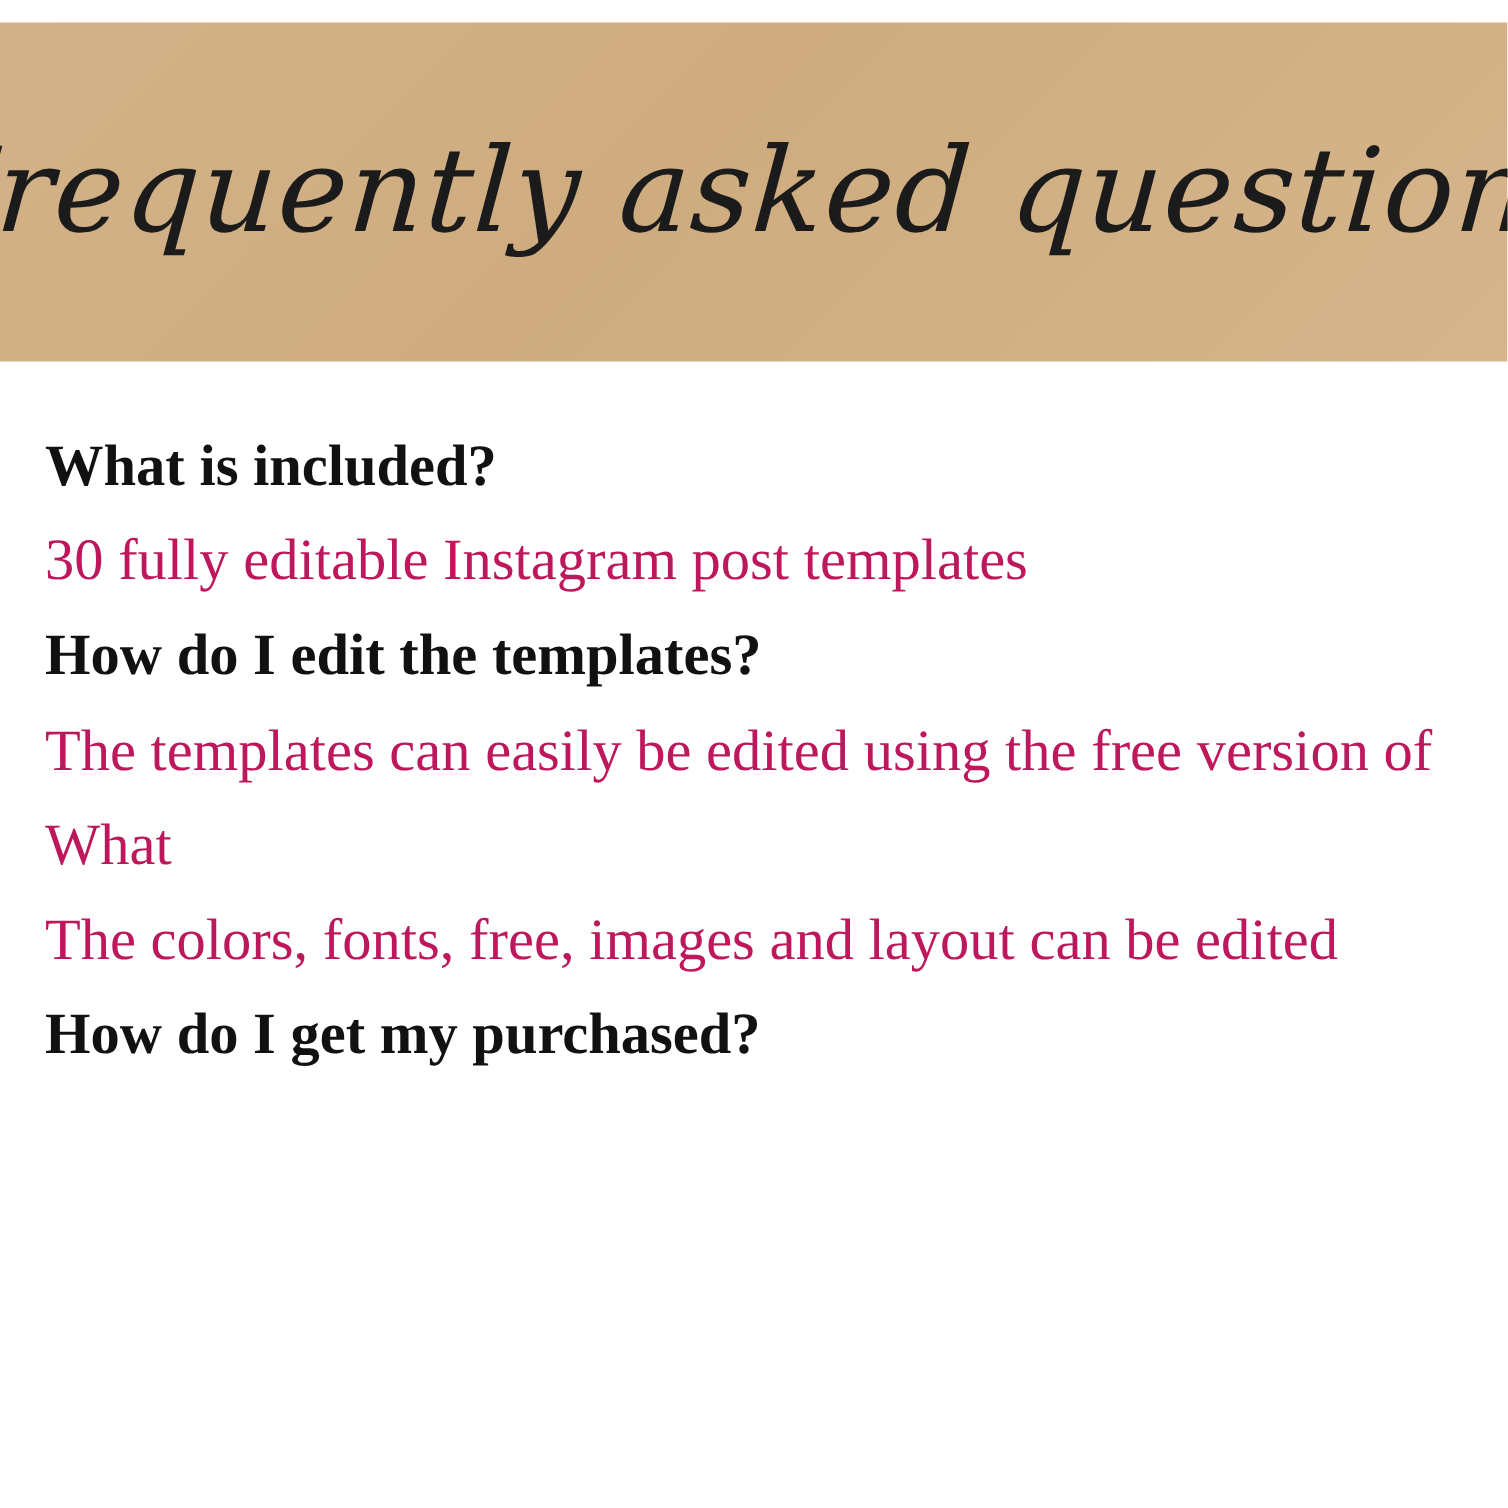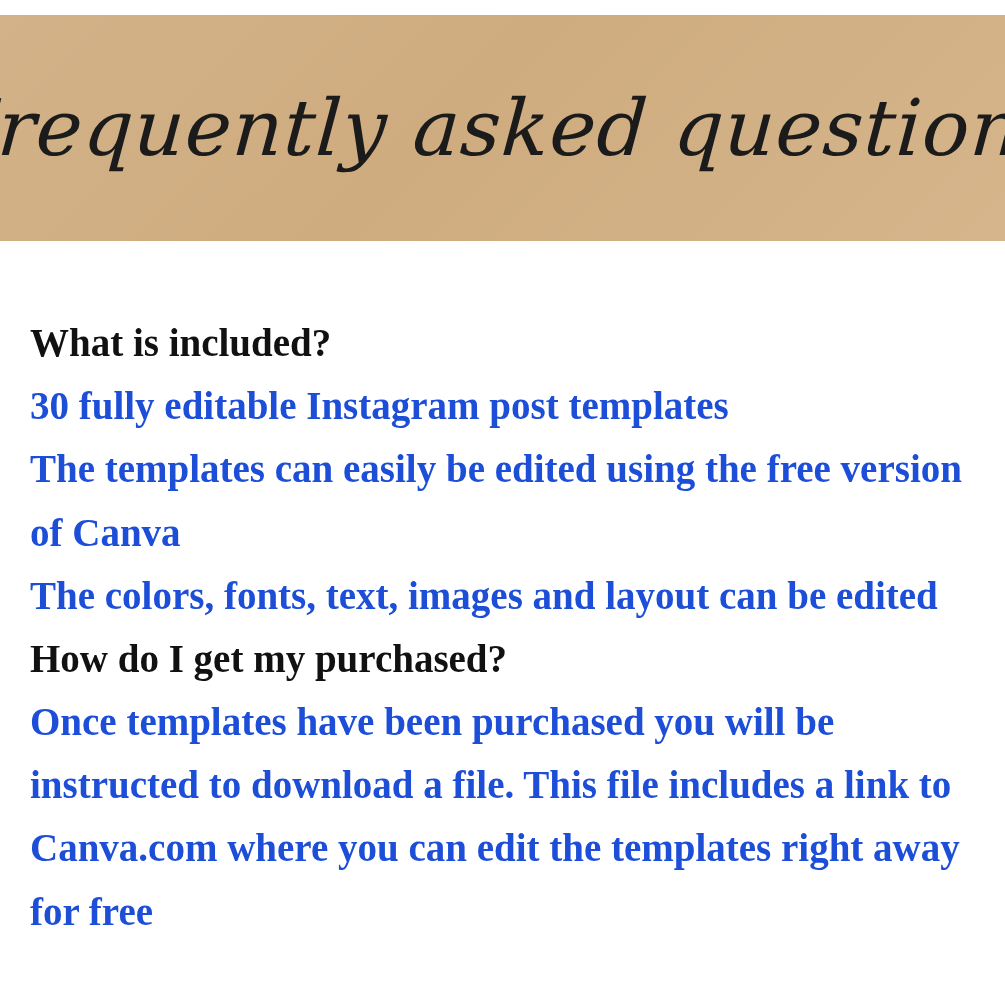--- a/index.html
+++ b/index.html
@@ -37,52 +37,51 @@
     font-weight: 500;
     color: #1b1b1b;
     letter-spacing: 1px;
     white-space: nowrap;
     transform: skewX(-4deg);
   }
   .faq {
     padding: 38px 34px 0 30px;
     font-size: 39px;
     line-height: 1.62;
-    margin-top: 32px;
   }
   .faq p {
     margin: 0;
   }
   .q {
     font-weight: bold;
     color: #111111;
   }
   .a {
-    font-weight: bold;
-    color: #1d4ed8;
+    font-weight: normal;
+    color: #be185d;
   }
 </style>
 </head>
 <body>
 
 <div class="page">
 
   <div class="top-strip"></div>
 
   <div class="banner">
     <div class="banner-title">Frequently asked questions</div>
   </div>
 
   <div class="faq">
 
     <p class="q">What is included?</p>
     <p class="a">30 fully editable Instagram post templates</p>
 
-    <p class="a">The templates can easily be edited using the free version of Canva</p>
+    <p class="q">How do I edit the templates?</p>
+    <p class="a">The templates can easily be edited using the free version of What</p>
 
-    <p class="a">The colors, fonts, text, images and layout can be edited</p>
+    <p class="a">The colors, fonts, free, images and layout can be edited</p>
 
     <p class="q">How do I get my purchased?</p>
-    <p class="a">Once templates have been purchased you will be instructed to download a file. This file includes a link to Canva.com where you can edit the templates right away for free</p>
 
   </div>
 
 </div>
 
 </body></html>

